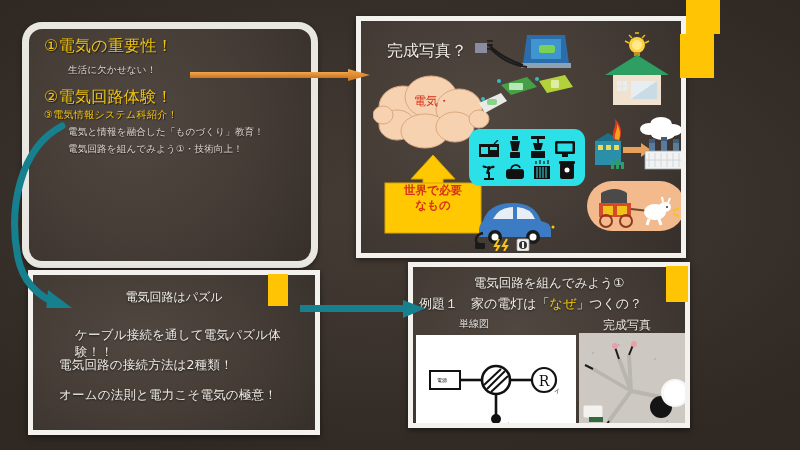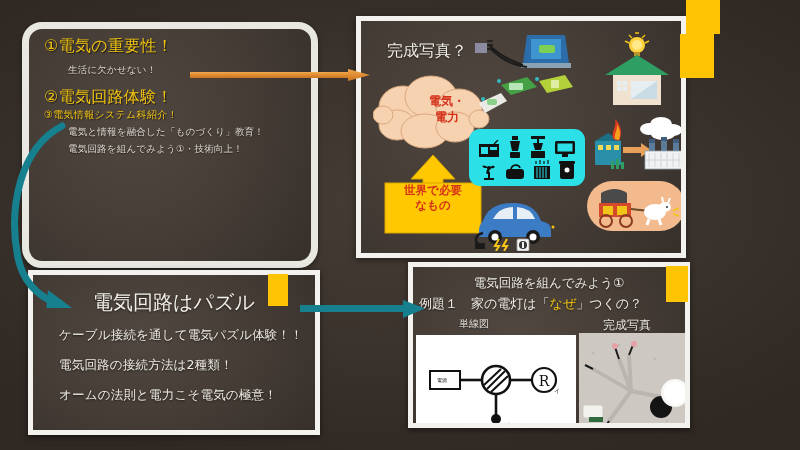--- a/index.html
+++ b/index.html
@@ -76,22 +76,22 @@
   #teal-curve{position:absolute;left:2px;top:118px;width:80px;height:190px;z-index:8;}
   #teal-straight{position:absolute;left:300px;top:300px;width:125px;height:18px;z-index:8;}
 
   
   #panel-topright .tr-title{
     position:absolute;left:26px;top:20px;color:#f0ece6;font-size:16px;
     text-shadow:0 1px 2px rgba(0,0,0,.6);
   }
   .cloud-wrap{position:absolute;left:12px;top:52px;width:118px;height:86px;}
   .cloud-txt{
-    position:absolute;left:15px;top:20px;width:118px;text-align:center;
-    color:#d4301a;font-size:12px;line-height:16px;font-weight:bold;z-index:3;
+    position:absolute;left:0;top:20px;width:118px;text-align:center;
+    color:#d4301a;font-size:12px;line-height:16px;font-weight:normal;z-index:3;
   }
   .yarrow-wrap{position:absolute;left:18px;top:134px;width:108px;height:80px;}
   .yarrow-txt{
     position:absolute;left:0;top:28px;width:108px;text-align:center;
     color:#d4301a;font-size:11.5px;line-height:15px;font-weight:bold;z-index:3;
   }
 
   .cyanbox{
     position:absolute;left:108px;top:108px;width:116px;height:57px;
     background:#2ce0e8;border-radius:11px;
@@ -104,27 +104,27 @@
   .factory{position:absolute;left:232px;top:96px;width:90px;height:62px;}
   .cartpill{
     position:absolute;left:226px;top:160px;width:98px;height:50px;
     background:#f3ba8d;border-radius:25px;
   }
   .car{position:absolute;left:108px;top:170px;width:100px;height:60px;}
 
   
   #panel-botleft .bl-title{
     position:absolute;left:0;right:0;top:14px;text-align:center;
-    color:#f1efe9;font-size:20px;text-shadow:0 1px 2px rgba(0,0,0,.6);
+    color:#f1efe9;font-size:12px;text-shadow:0 1px 2px rgba(0,0,0,.6);
   }
   #panel-botleft .bl-line{
     position:absolute;left:26px;color:#efece6;font-size:12.5px;letter-spacing:.2px;
     text-shadow:0 1px 2px rgba(0,0,0,.65);
   }
-  #bl-l1{top:52px;}
+  #bl-l1{top:52px;margin-left:16px;}
   #bl-l2{top:82px;}
   #bl-l3{top:112px;}
 
   
   #panel-botright .br-t1{
     position:absolute;left:0;right:0;top:8px;text-align:center;
     color:#efece6;font-size:12.5px;text-shadow:0 1px 2px rgba(0,0,0,.6);
   }
   #panel-botright .br-t2{
     position:absolute;left:6px;top:28px;color:#efece6;font-size:13px;
@@ -213,21 +213,20 @@
             <ellipse cx="86" cy="36" rx="23" ry="20"></ellipse>
             <ellipse cx="24" cy="52" rx="18" ry="15"></ellipse>
             <ellipse cx="52" cy="58" rx="24" ry="17"></ellipse>
             <ellipse cx="82" cy="54" rx="19" ry="15"></ellipse>
             <ellipse cx="10" cy="42" rx="10" ry="9"></ellipse>
             <ellipse cx="106" cy="46" rx="10" ry="9"></ellipse>
           </g>
         </svg>
         <div class="cloud-txt jp">
           <div>電気・</div>
-          <div>電力</div>
         </div>
       </div>
 
       <div class="yarrow-wrap">
         <svg viewBox="0 0 108 80" width="108" height="80">
           <polygon points="54,0 76,24 64,24 64,30 44,30 44,24 32,24" fill="#ffc800" stroke="#d9a600" stroke-width="1"></polygon>
           <rect x="6" y="28" width="96" height="50" fill="#ffc800" stroke="#d9a600" stroke-width="1"></rect>
         </svg>
         <div class="yarrow-txt jp">
           <div>世界で必要</div>

